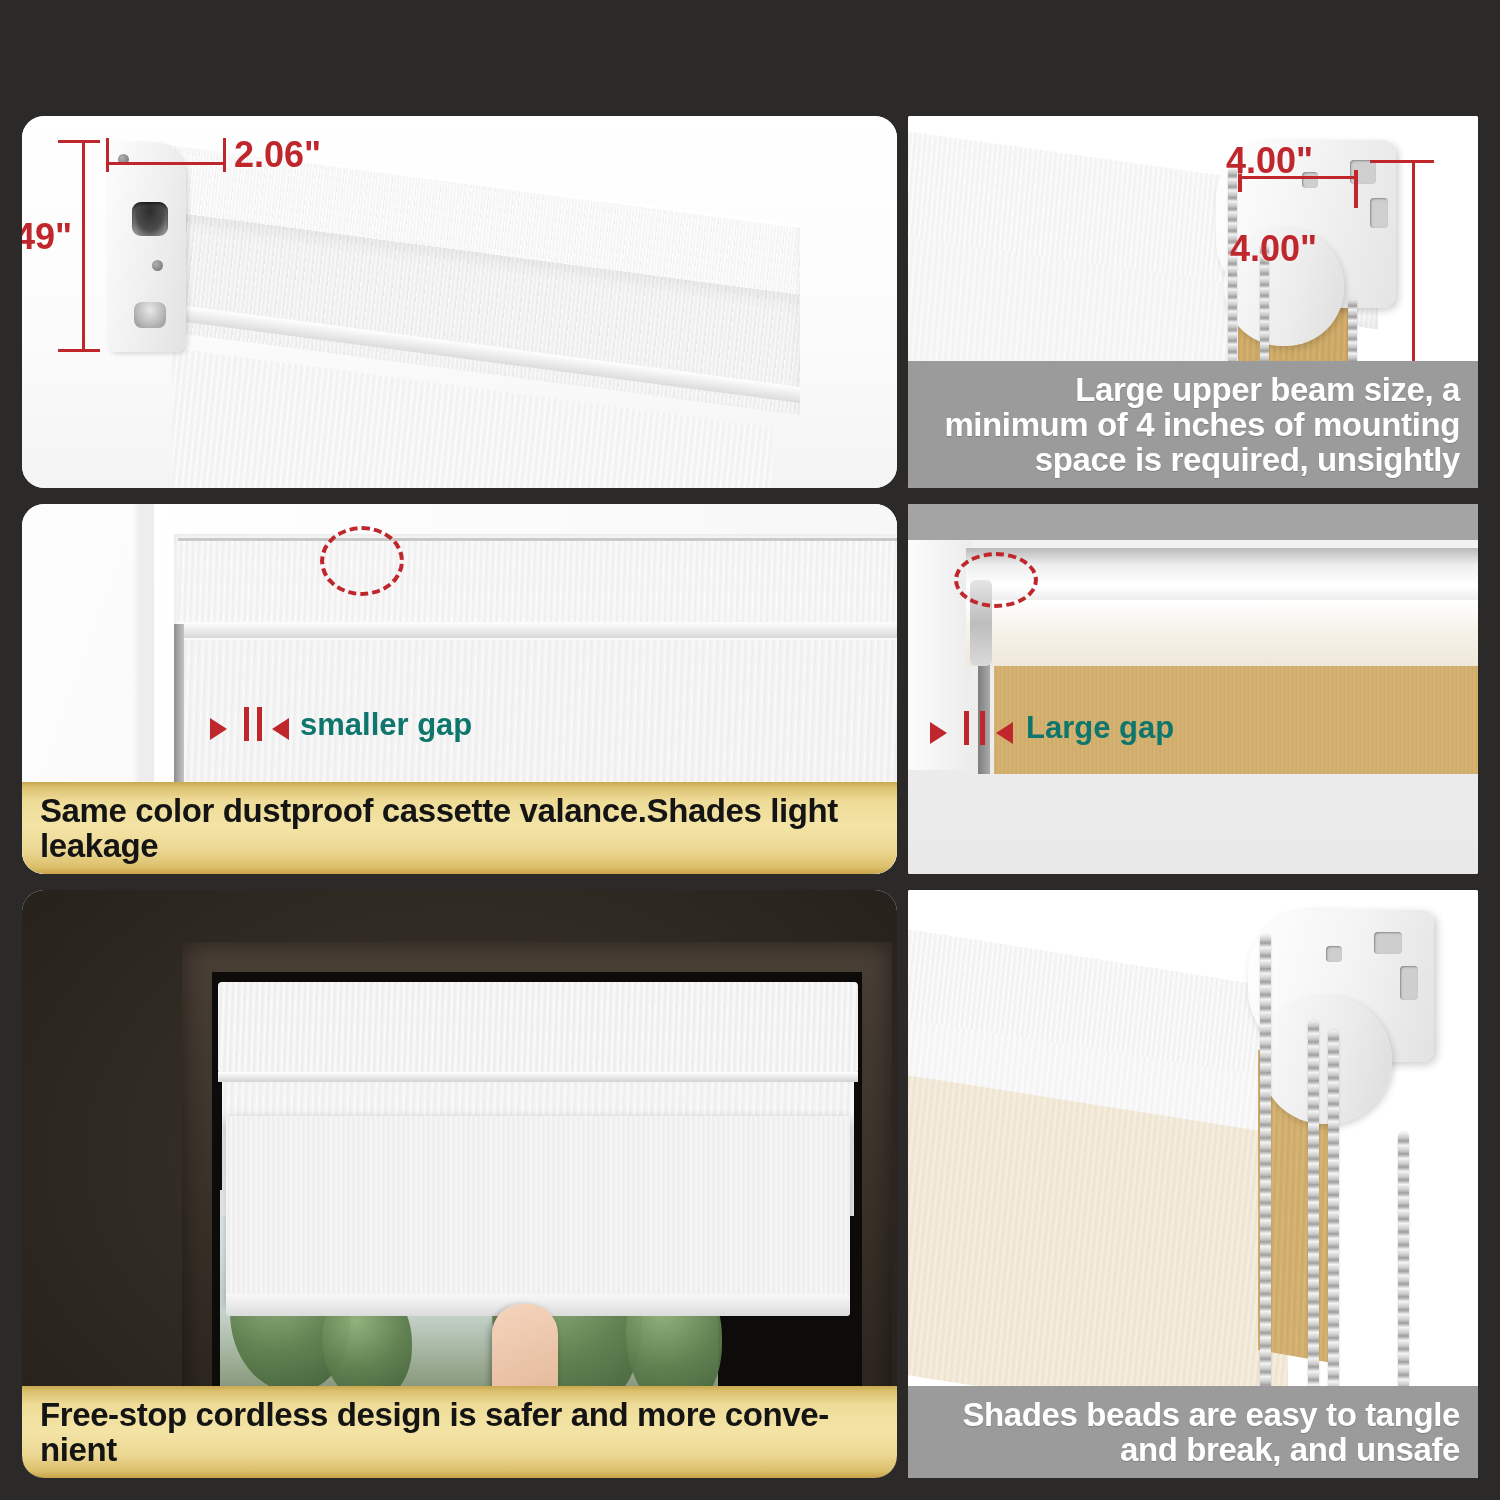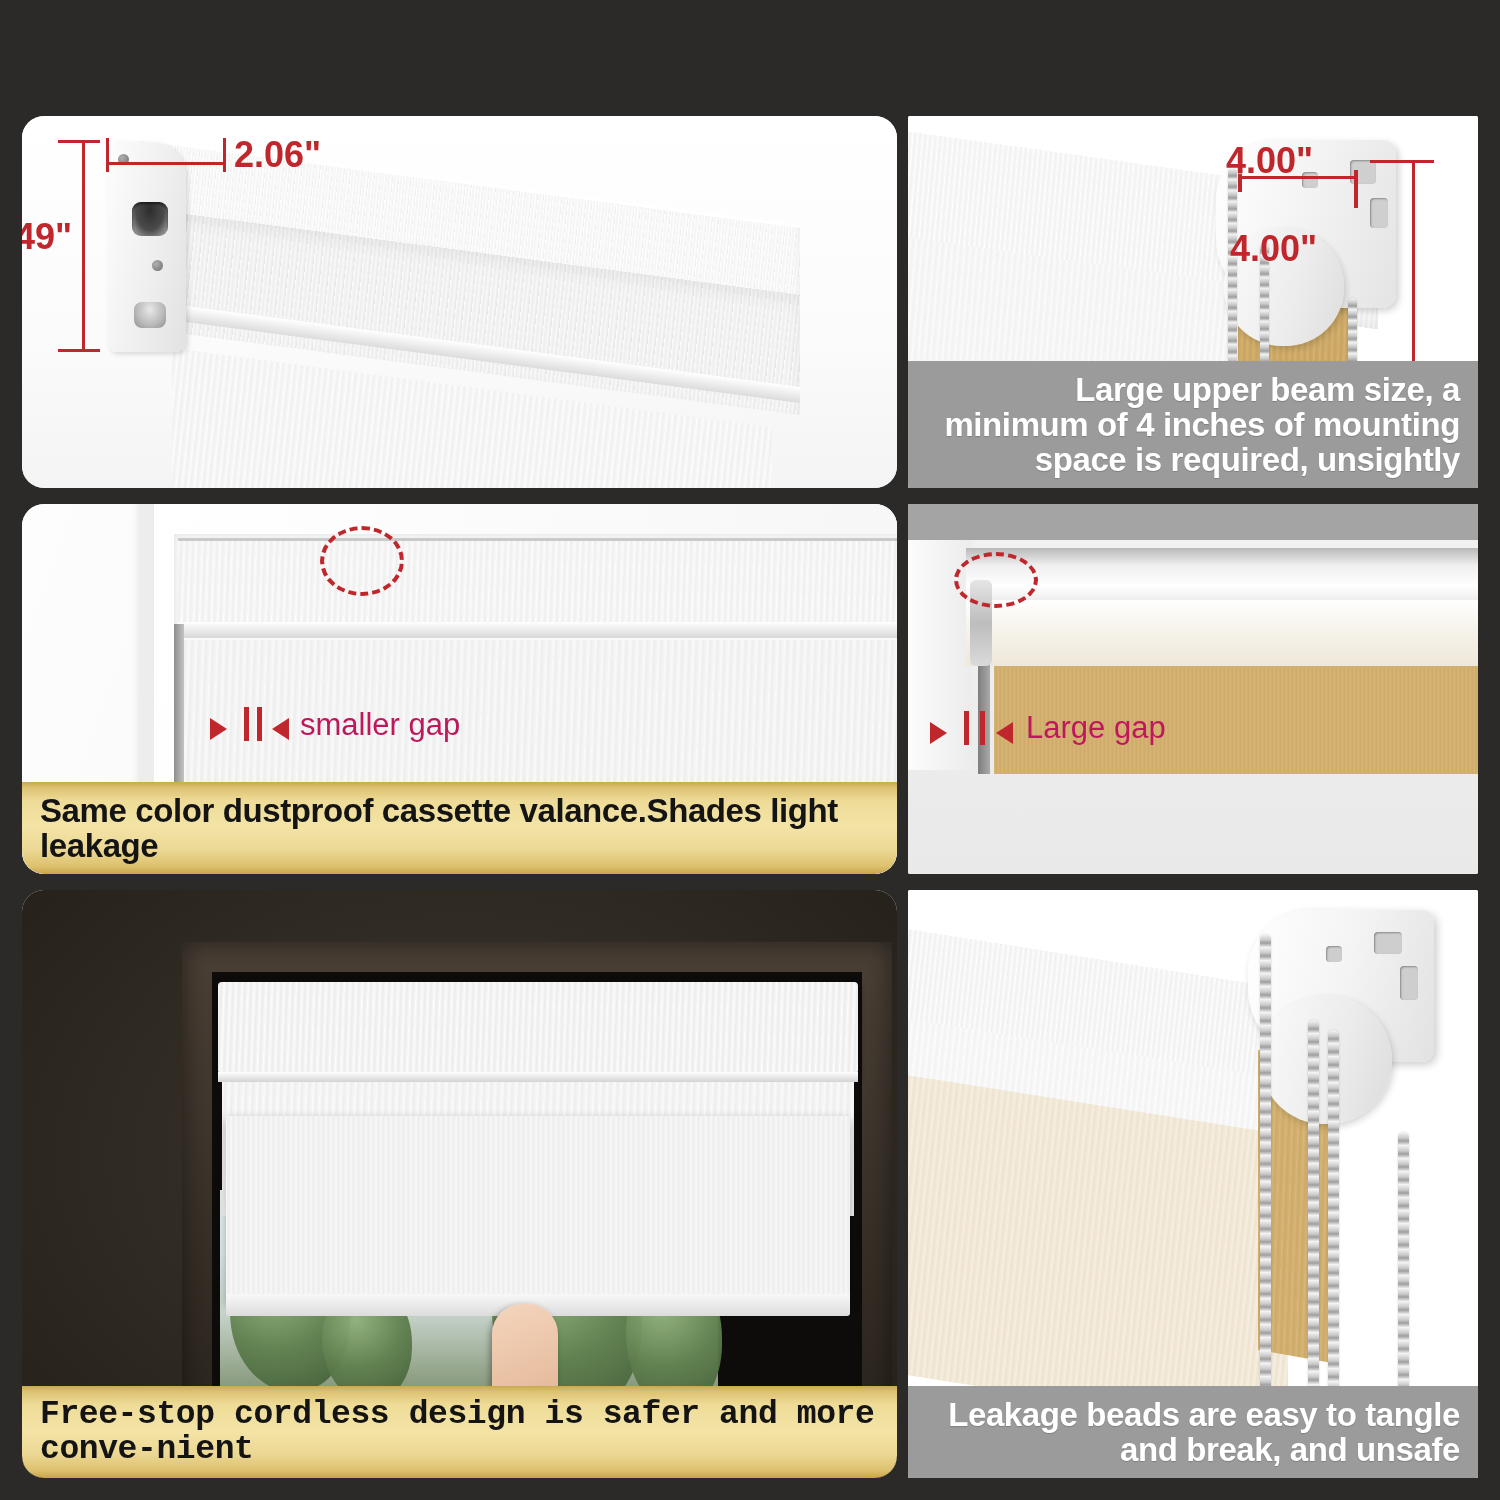--- a/index.html
+++ b/index.html
@@ -94,23 +94,23 @@
     width: 0; height: 0;
     border-top: 11px solid transparent;
     border-bottom: 11px solid transparent;
     z-index: 30;
   }
   .arrow-r { border-left: 17px solid #bf272d; }
   .arrow-l { border-right: 17px solid #bf272d; }
 
   .gap-label {
     position: absolute;
-    color: #be185d;
+    color: #0f766e;
     font-size: 31px;
-    font-weight: normal;
+    font-weight: bold;
     white-space: nowrap;
     z-index: 30;
   }
   .gap-bar {
     position: absolute;
     width: 5px;
     background: #bf272d;
     z-index: 30;
   }
   .dash-circle {
@@ -467,21 +467,21 @@
     <div class="dash-circle" style="left:46px; top:48px; width:84px; height:56px;"></div>
 
     <div class="arrow-r" style="left:22px; top:218px;"></div>
     <div class="gap-bar" style="left:56px; top:207px; height:34px;"></div>
     <div class="gap-bar" style="left:72px; top:207px; height:34px;"></div>
     <div class="arrow-l" style="left:88px; top:218px;"></div>
     <div class="gap-label" style="left:118px; top:206px;">Large gap</div>
 
   </div>
 
-  <div class="panel left" id="p5" style="left:22px; top:890px; width:875px; height:588px;font-family:Liberation Mono, monospace;">
+  <div class="panel left" id="p5" style="left:22px; top:890px; width:875px; height:588px;">
     <div class="scene">
       <div class="room"></div>
       <div class="win-frame"></div>
       <div class="win-inner"></div>
       <div class="outside"></div>
       <div class="tree" style="left:208px; top:352px; width:120px; height:150px;"></div>
       <div class="tree" style="left:300px; top:392px; width:90px; height:120px;"></div>
       <div class="tree" style="left:470px; top:330px; width:150px; height:196px;"></div>
       <div class="tree" style="left:604px; top:372px; width:96px; height:150px;"></div>
       <div class="shade-head"></div>
@@ -505,16 +505,16 @@
       <div class="bracket"></div>
       <div class="bracket-lobe"></div>
       <div class="bracket-slot" style="left:466px; top:42px; width:28px; height:22px;"></div>
       <div class="bracket-slot" style="left:492px; top:76px; width:18px; height:34px;"></div>
       <div class="bracket-slot" style="left:418px; top:56px; width:16px; height:16px;"></div>
       <div class="chain" style="left:352px; top:44px; height:480px;"></div>
       <div class="chain" style="left:400px; top:130px; height:396px;"></div>
       <div class="chain" style="left:420px; top:140px; height:386px;"></div>
       <div class="chain" style="left:490px; top:242px; height:284px;"></div>
     </div>
-    <div class="caption gray">Leakage beads are easy to tangle and break, and unsafe</div>
+    <div class="caption gray">Shades beads are easy to tangle and break, and unsafe</div>
   </div>
 
 </div>
 
 </body></html>

